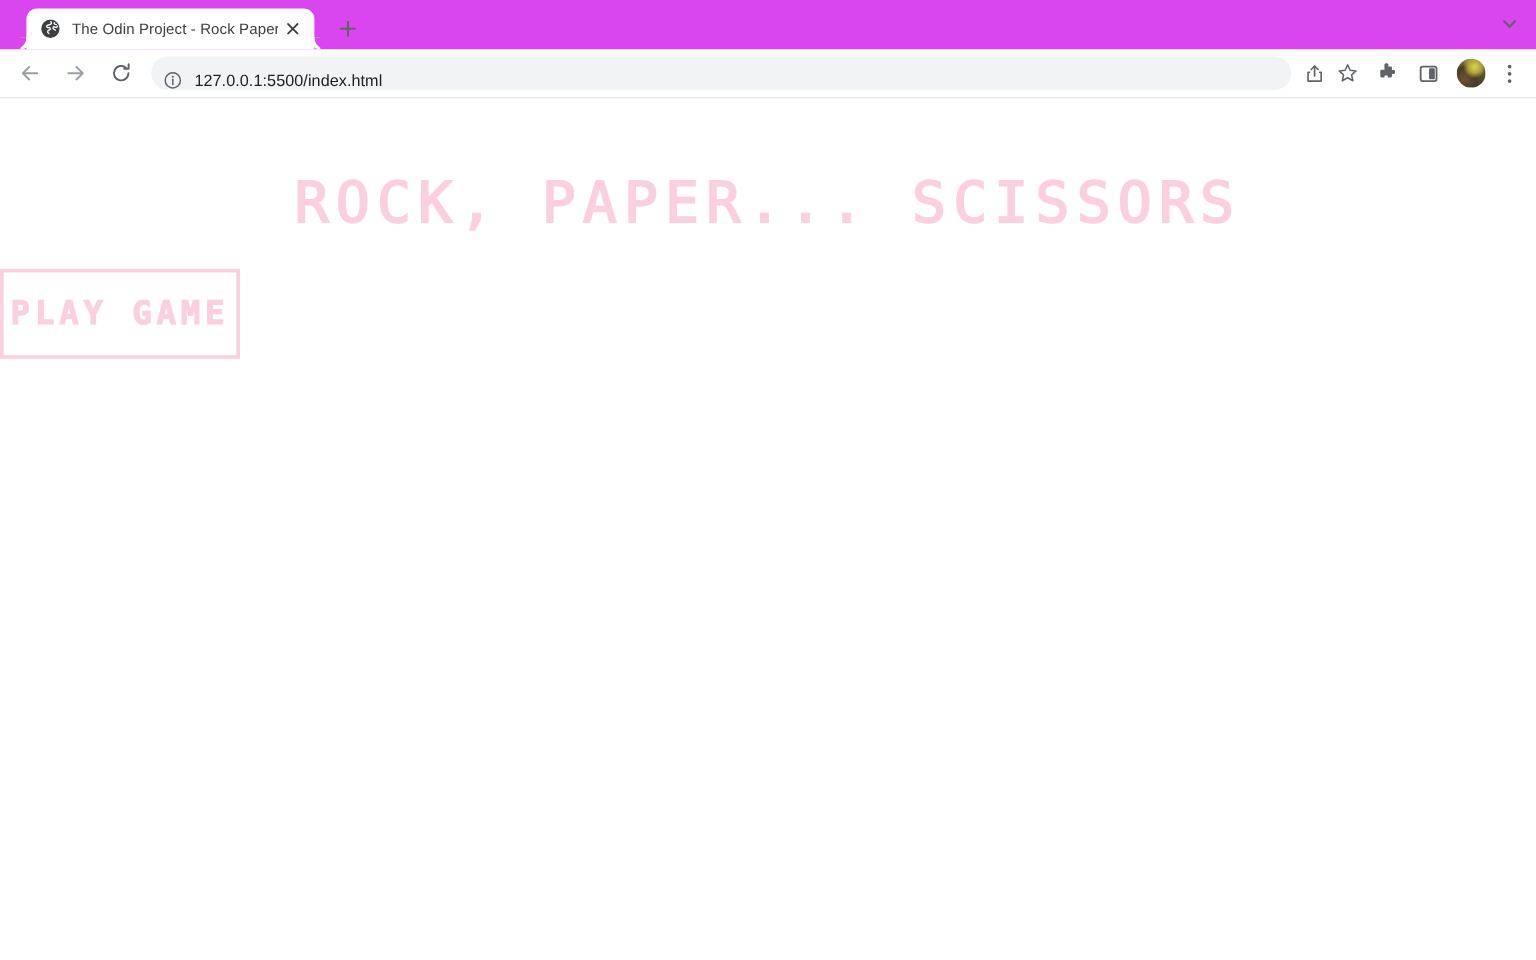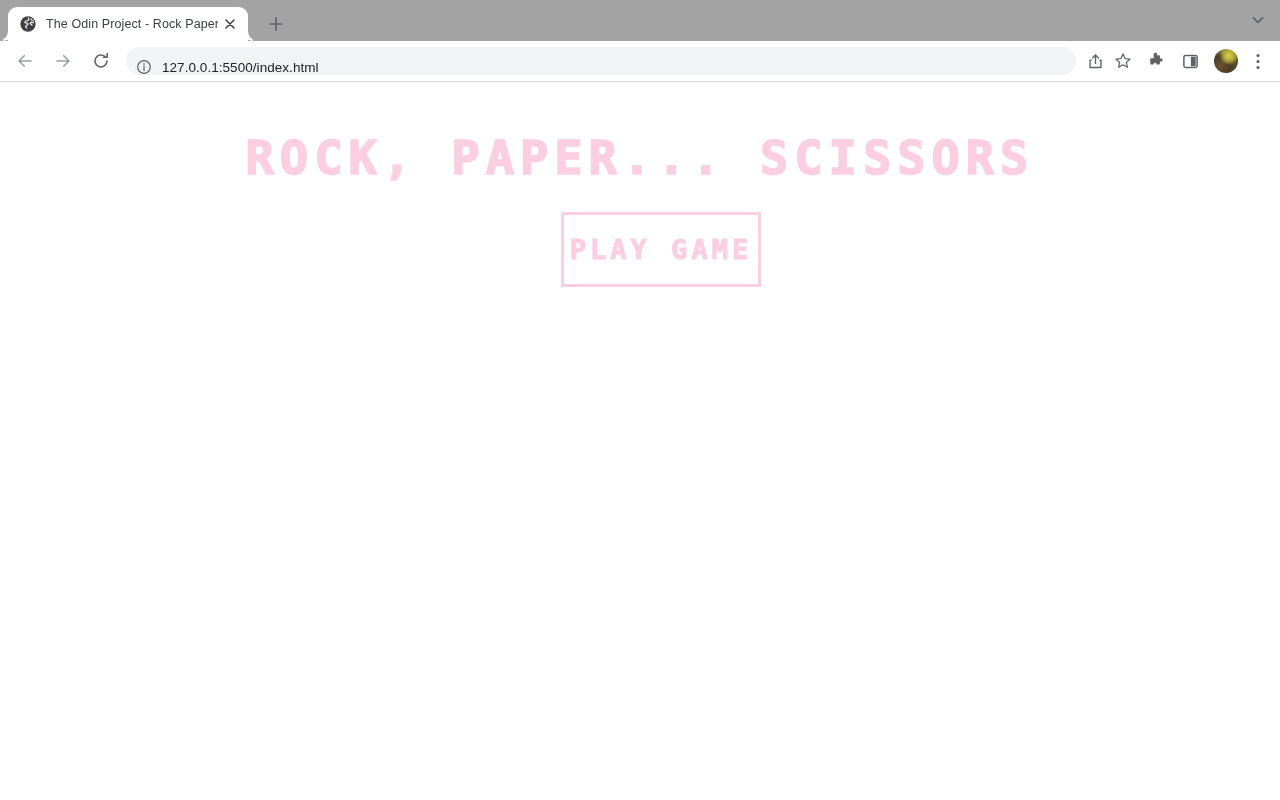--- a/index.html
+++ b/index.html
@@ -18,25 +18,26 @@
     width: 1280px;
     height: 800px;
     display: flex;
     flex-direction: column;
     background: #ffffff;
   }
 
   
   .tabstrip {
     height: 41px;
-    background: #a3a3a3;
+    background: #d946ef;
     display: flex;
     align-items: flex-end;
     position: relative;
     flex: 0 0 41px;
+    padding-left: 14px;
   }
 
   .tab {
     position: relative;
     margin-left: 8px;
     height: 34px;
     width: 240px;
     background: #ffffff;
     border-radius: 9px 9px 0 0;
     display: flex;
@@ -229,36 +230,34 @@
     overflow: hidden;
   }
 
   .page {
     padding-top: 48px;
     text-align: center;
   }
 
   .game-title {
     font-family: "DejaVu Sans Mono", "Liberation Mono", monospace;
-    font-weight: bold;
+    font-weight: normal;
     font-size: 47px;
     line-height: 1;
     color: #fbcee0;
     letter-spacing: 6px;
     white-space: pre;
-    margin: 4px;
+    margin: 16px;
     padding: 0;
     -webkit-text-stroke: 1.6px #fbcee0;
   }
 
   .play-wrap {
     margin-top: 31px;
     display: flex;
-    justify-content: center;
-    padding-left: 42px;
   }
 
   .play-btn {
     width: 200px;
     height: 75px;
     background: #ffffff;
     border: 3px solid #fbcee0;
     color: #fbcee0;
     font-family: "DejaVu Sans Mono", "Liberation Mono", monospace;
     font-weight: bold;

